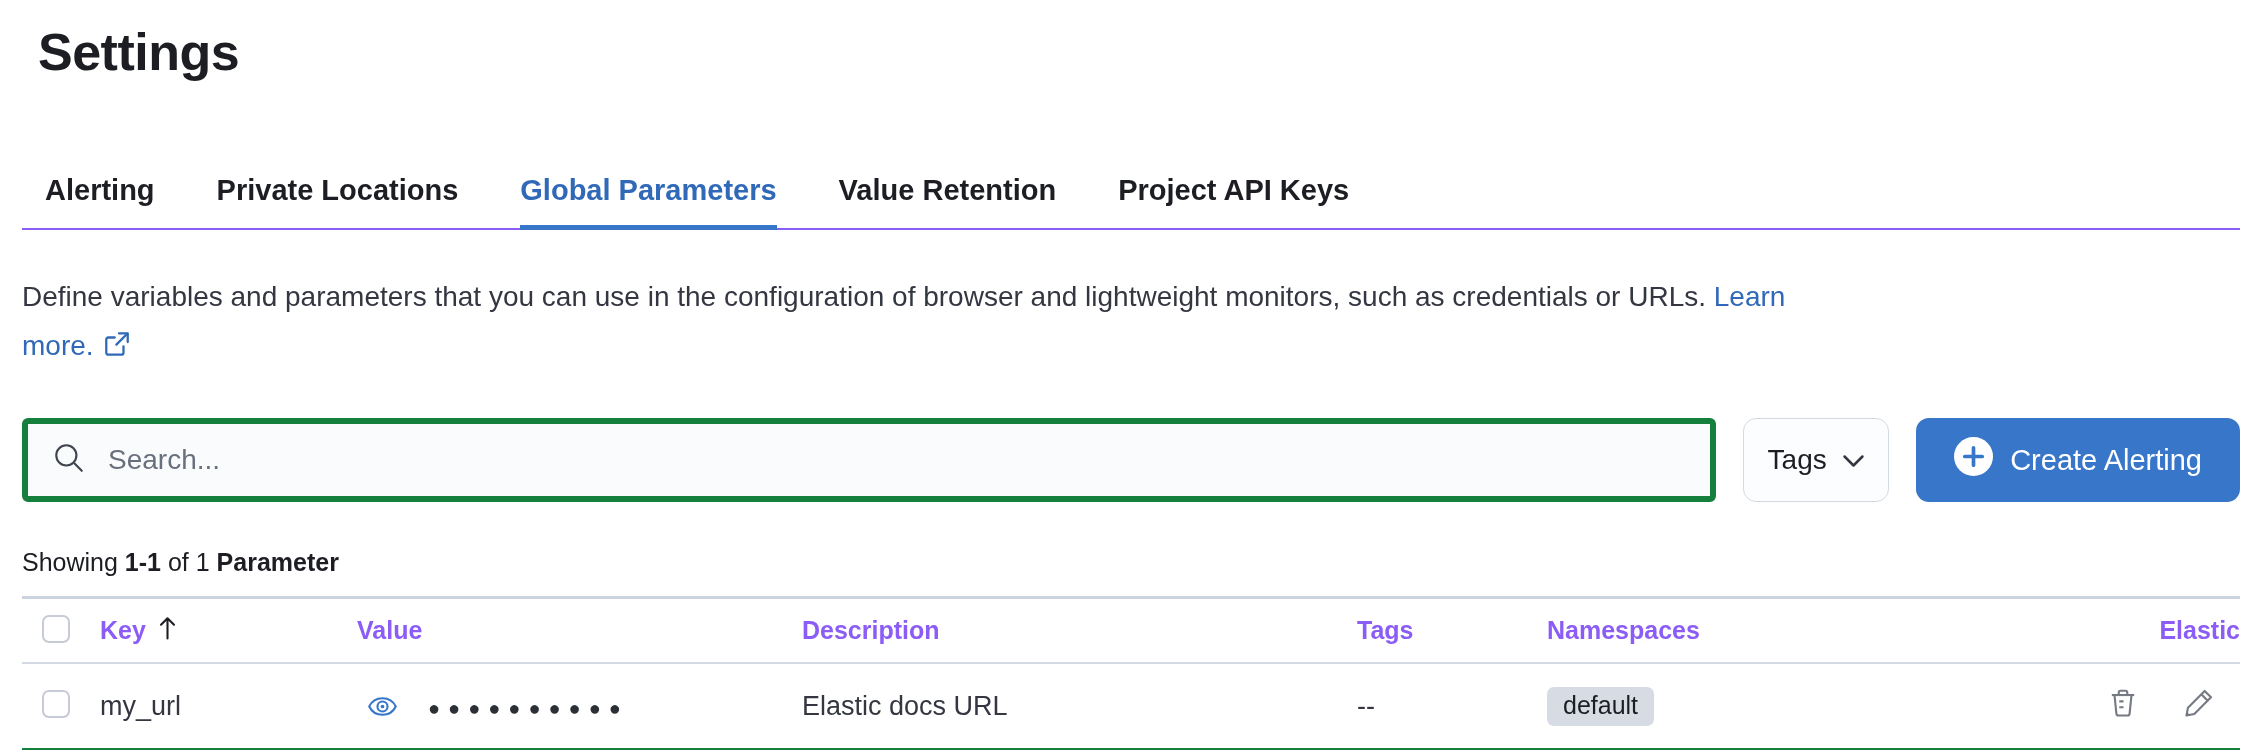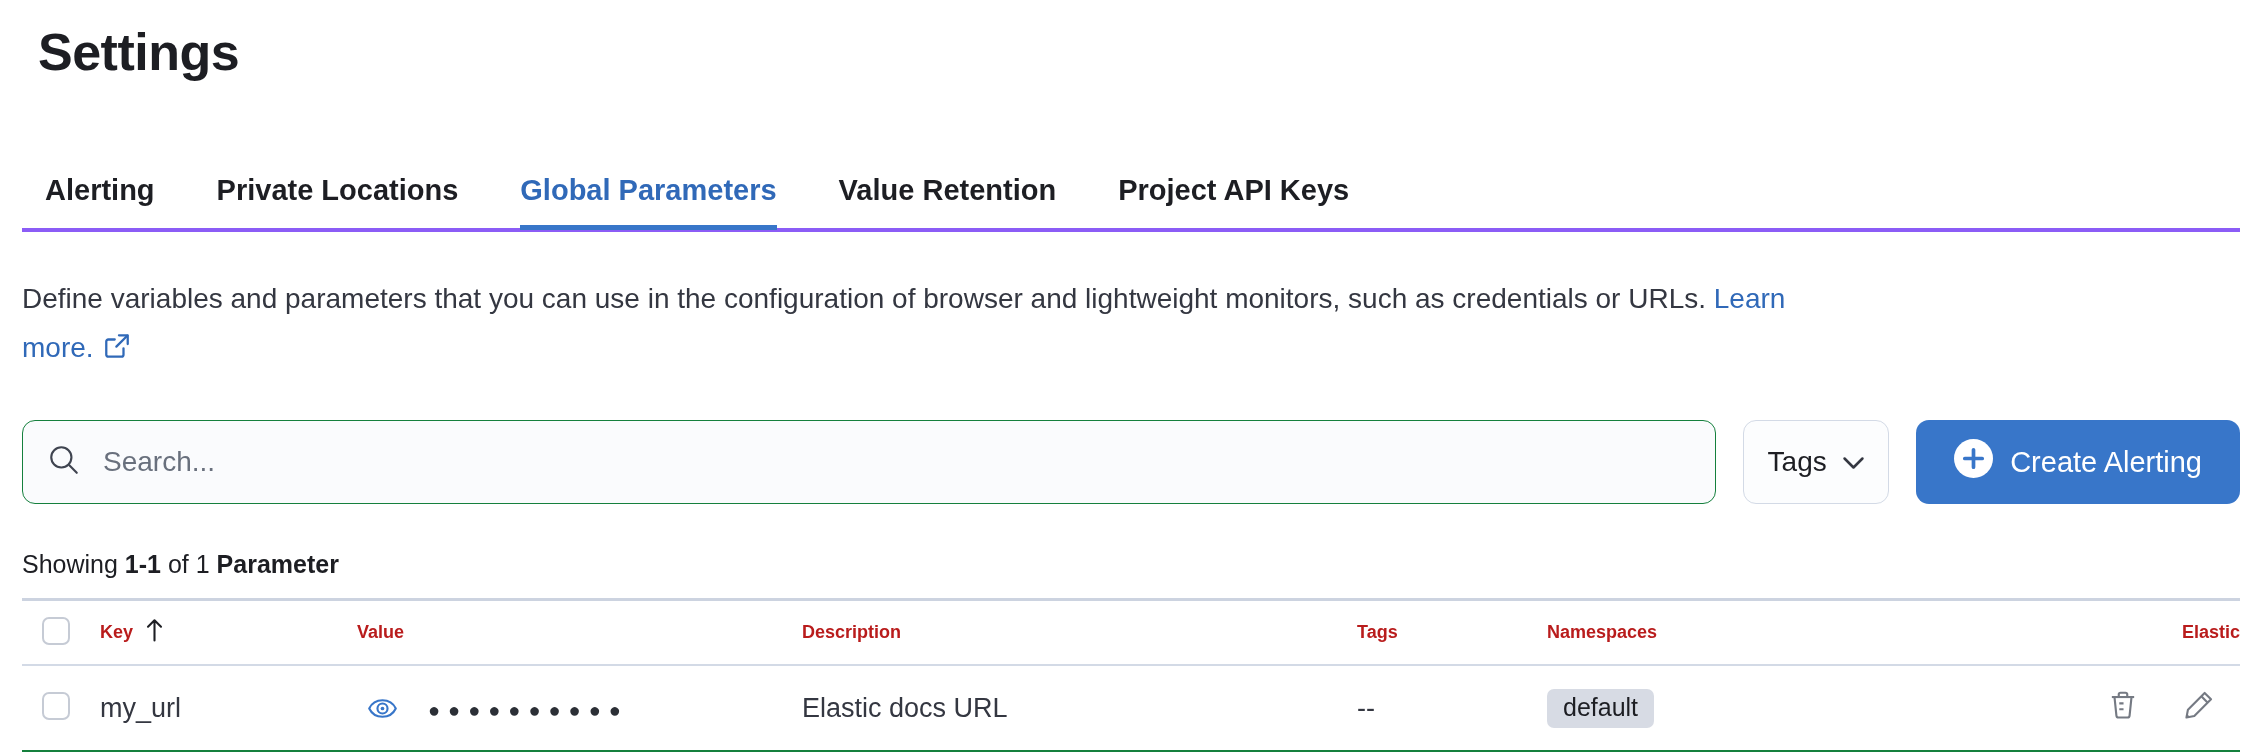--- a/index.html
+++ b/index.html
@@ -18,21 +18,21 @@
     font-weight: 700;
     color: #1d1e23;
     letter-spacing: -0.5px;
   }
 
   
   .tabs {
     display: flex;
     margin: 92px 0 0 0;
     padding-left: 23px;
-    border-bottom: 4px solid #8b5cf6;
+    border-bottom: 2px solid #8b5cf6;
   }
   .tab {
     background: none;
     border: none;
     font-family: inherit;
     font-size: 29px;
     font-weight: 700;
     color: #1d1e23;
     padding: 0 0 19px 0;
     margin-right: 62px;
@@ -58,22 +58,22 @@
   }
   .ext-icon { display: inline-block; vertical-align: -2px; margin-left: 10px; }
 
   
   .toolbar { display: flex; margin-top: 46px; gap: 27px; height: 84px; }
   .search-box {
     flex: 1;
     display: flex;
     align-items: center;
     background: #fafbfd;
-    border: 1px solid #15803d;
-    border-radius: 13px;
+    border: 6px solid #15803d;
+    border-radius: 6px;
     padding: 0 24px;
     gap: 22px;
   }
   .search-box input {
     flex: 1;
     border: none;
     background: transparent;
     outline: none;
     font-family: inherit;
     font-size: 28px;
@@ -116,21 +116,21 @@
 
   
   .table { margin-top: 19px; border-top: 3px solid #ccd3e0; }
   .trow {
     display: grid;
     grid-template-columns: 78px 257px 445px 555px 190px 535px 1fr;
     align-items: center;
   }
   .thead { height: 65px; border-bottom: 2px solid #d3dae6; }
   .tbody-row { height: 86px; border-bottom: 2px solid #15803d; }
-  .th { font-size: 18px; font-weight: 700; color: #b91c1c; }
+  .th { font-size: 25px; font-weight: 700; color: #8b5cf6; }
   .td { font-size: 27px; color: #343741; }
   .cell-check { padding-left: 20px; }
   .cell-actions { text-align: right; }
   .th-key { display: flex; align-items: center; gap: 11px; cursor: pointer; }
   .checkbox {
     width: 28px; height: 28px;
     border: 2px solid #c6cbd5;
     border-radius: 7px;
     background: #fff;
     display: inline-block;

